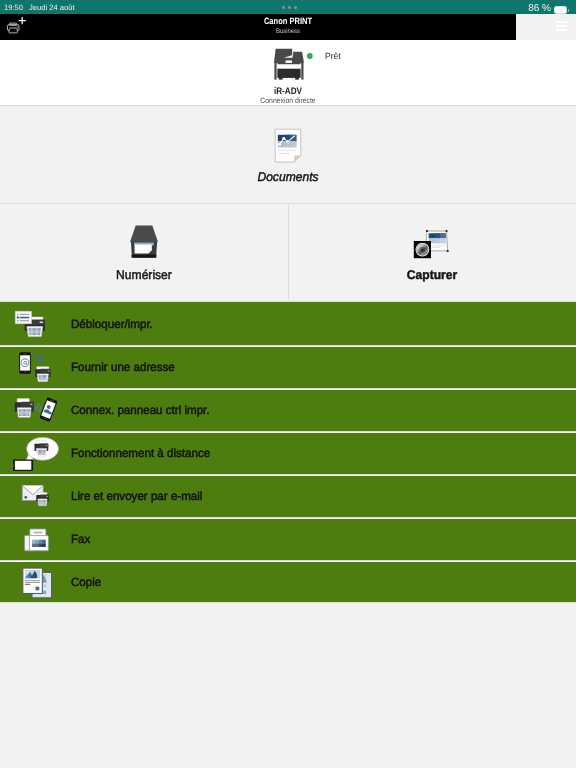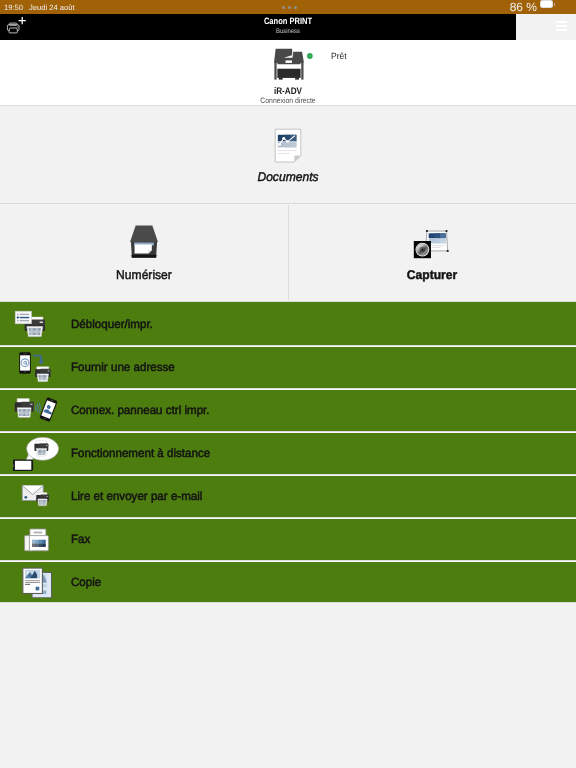--- a/index.html
+++ b/index.html
@@ -3,46 +3,46 @@
 <meta charset="utf-8">
 <title>Canon PRINT Business</title>
 <style>
   *{box-sizing:border-box;margin:0;padding:0;}
   html,body{width:576px;height:768px;}
   body{font-family:"Liberation Sans",sans-serif;background:#f2f2f2;-webkit-font-smoothing:antialiased;text-rendering:geometricPrecision;}
   #app{position:relative;width:576px;height:768px;overflow:hidden;background:#f2f2f2;}
   svg{display:block;}
 
   
-  .statusbar{position:absolute;left:0;top:0;width:576px;height:14px;background:#a16207;color:#efefef;}
+  .statusbar{position:absolute;left:0;top:0;width:576px;height:14px;background:#0f766e;color:#efefef;}
   .sb-left{position:absolute;left:4px;top:0;height:14px;display:flex;align-items:center;gap:6px;font-size:7.6px;letter-spacing:0;}
   .sb-dots{position:absolute;left:282px;top:5.5px;display:flex;gap:3px;}
   .sb-dots i{display:block;width:3px;height:3px;border-radius:50%;background:#909090;}
-  .sb-right{position:absolute;right:21px;top:0;height:14px;display:flex;align-items:flex-start;gap:2.5px;font-size:12px;}
+  .sb-right{position:absolute;right:7px;top:0;height:14px;display:flex;align-items:flex-end;gap:2.5px;font-size:10px;}
   .batt{position:relative;width:15.5px;height:8px;}
   .batt .shell{position:absolute;left:0;top:0;width:13.6px;height:8px;border:1px solid #dcdcdc;border-radius:1.8px;}
   .batt .fill{position:absolute;left:1.3px;top:1.3px;width:11px;height:5.4px;background:#fff;border-radius:0.8px;}
   .batt .tip{position:absolute;left:14.1px;top:2.5px;width:1.4px;height:3px;background:#b4b4b4;border-radius:0 1px 1px 0;}
 
   
   .navbar{position:absolute;left:0;top:14px;width:516px;height:26px;background:#000;}
   .nav-title{position:absolute;left:0;top:2.3px;width:576px;text-align:center;color:#fff;font-size:9.2px;font-weight:bold;letter-spacing:0;transform:scaleX(0.82);}
   .nav-sub{position:absolute;left:0;top:14px;width:576px;text-align:center;color:#c9c9c9;font-size:6.6px;letter-spacing:0;transform:scaleX(0.9);}
   .nav-add{position:absolute;left:5px;top:-0.5px;width:24px;height:22px;}
   .nav-menu{position:absolute;left:556px;top:7px;width:11px;height:9.6px;}
   .nav-menu i{position:absolute;left:0;width:11px;height:1.6px;background:#fff;}
   .nav-menu i:nth-child(1){top:0;}
   .nav-menu i:nth-child(2){top:4px;}
   .nav-menu i:nth-child(3){top:8px;}
 
   
   .printer-sec{position:absolute;left:0;top:40px;width:576px;height:65px;background:#fff;}
   .sec-div{position:absolute;left:0;width:576px;height:1px;background:#dcdcdc;}
   .printer-icon{position:absolute;left:272px;top:7.4px;width:34px;height:36px;}
-  .printer-status{position:absolute;left:307px;top:11.2px;display:flex;align-items:center;gap:18px;}
+  .printer-status{position:absolute;left:307px;top:11.2px;display:flex;align-items:center;gap:12px;}
   .dot{width:6px;height:6px;border-radius:50%;background:#34a853;}
   .printer-status span{font-size:9px;color:#1f1f1f;transform:scaleX(0.95);transform-origin:left center;}
   .printer-name{position:absolute;left:0;top:46px;width:576px;text-align:center;font-size:9.6px;font-weight:bold;color:#1a1a1a;letter-spacing:0;transform:scaleX(0.85);}
   .printer-conn{position:absolute;left:0;top:55.5px;width:576px;text-align:center;font-size:7.8px;color:#4e4e4e;letter-spacing:0;transform:scaleX(0.88);}
 
   
   .docs-sec{position:absolute;left:0;top:106px;width:576px;height:97px;background:#f2f2f2;font-style:italic;}
   .docs-icon{position:absolute;left:274px;top:22px;width:28px;height:36px;}
   .docs-label{position:absolute;left:0;top:64px;width:576px;text-align:center;font-size:12.6px;color:#151515;transform:scaleX(0.96);-webkit-text-stroke:0.45px #151515;paint-order:stroke fill;}
 

